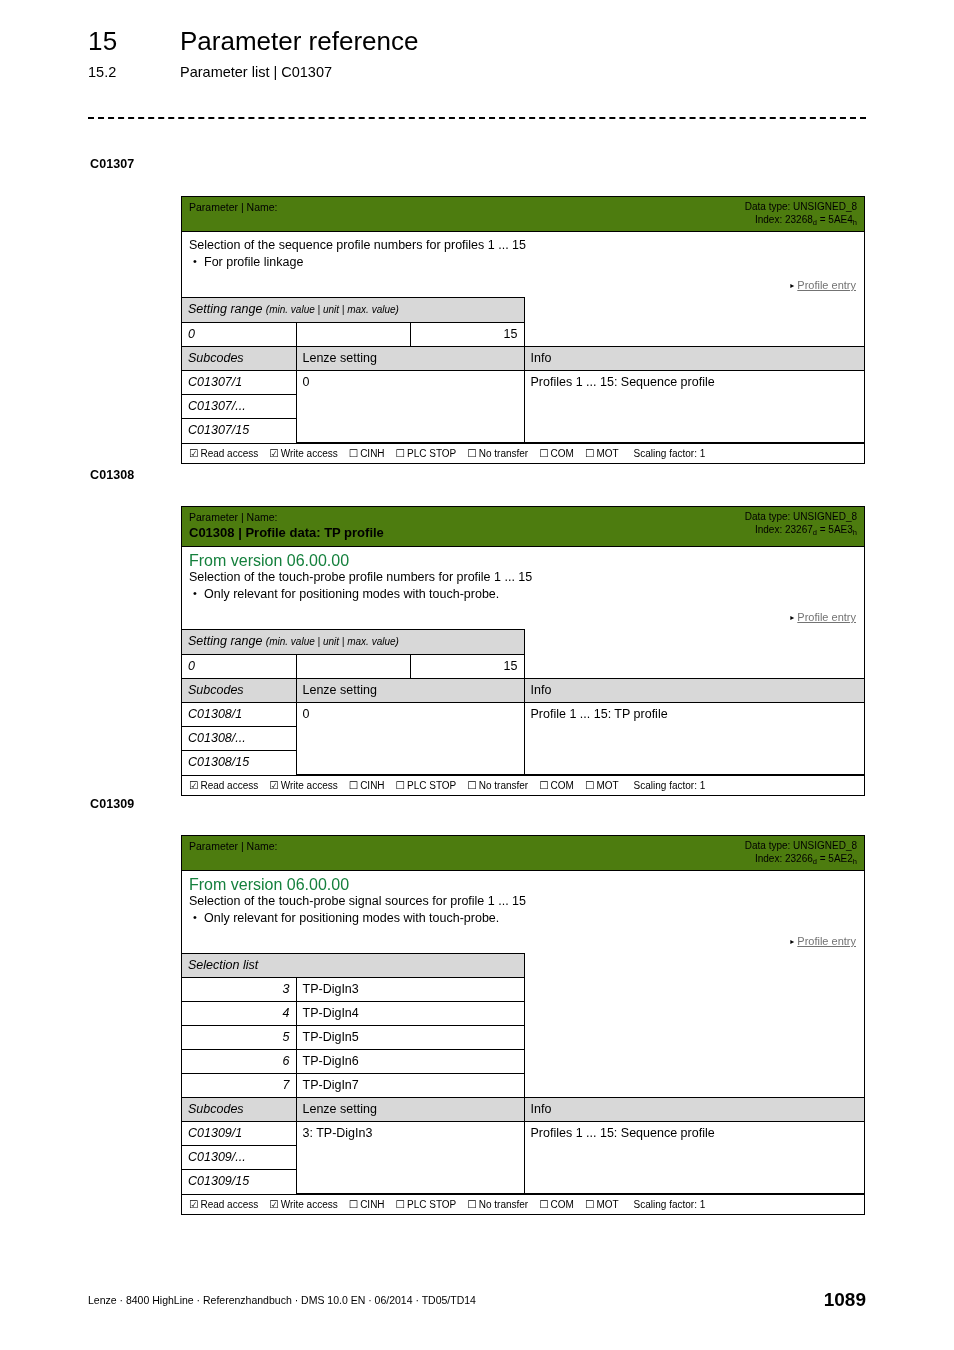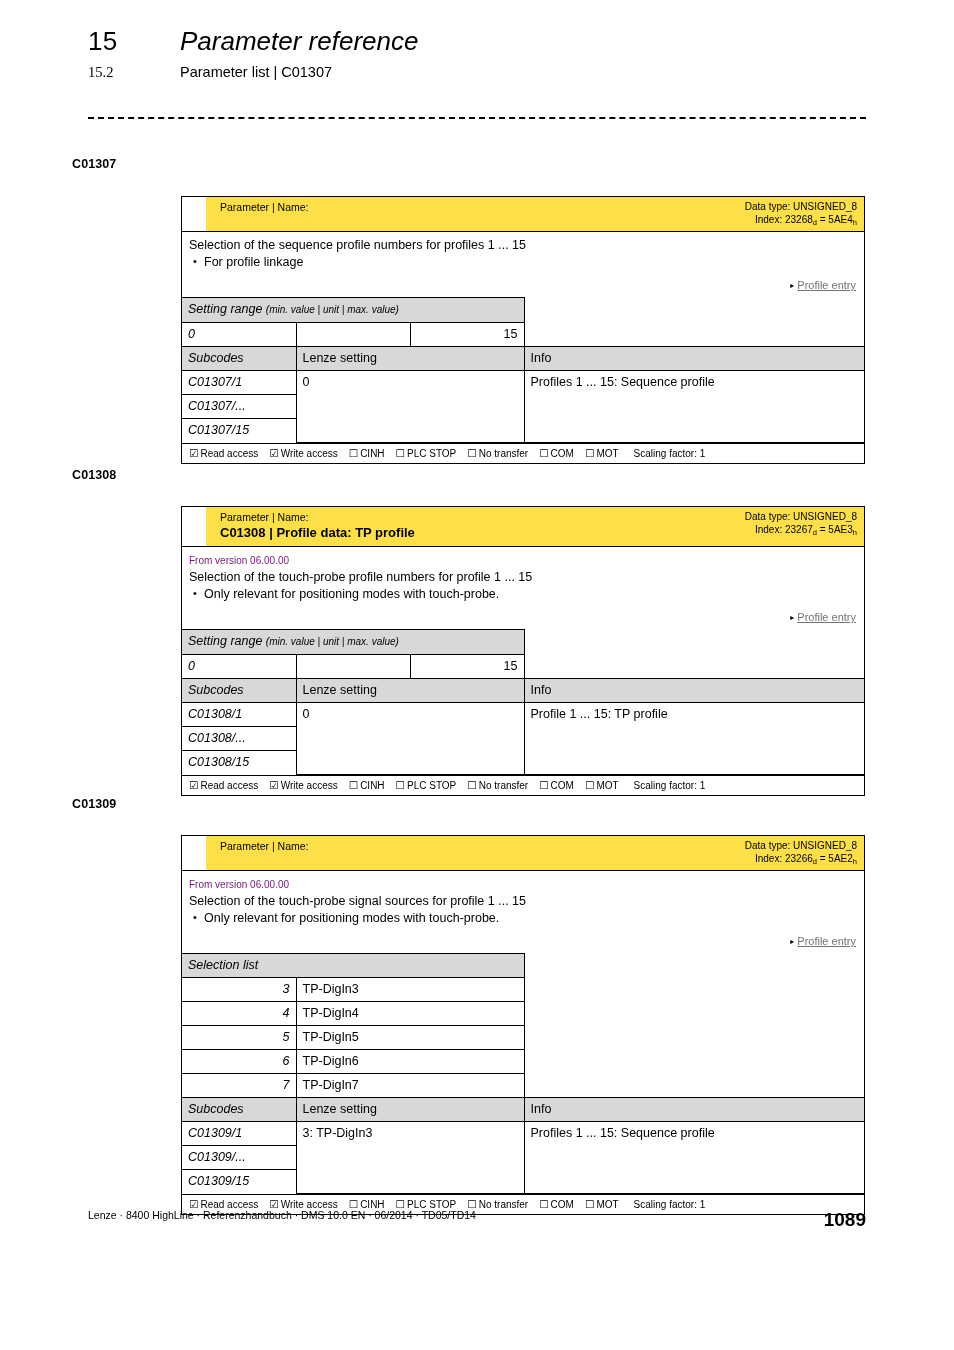--- a/index.html
+++ b/index.html
@@ -34,70 +34,67 @@
     align-items: baseline;
   }
   .hdr-chapnum {
     font-size: 26px;
     width: 92px;
     flex: 0 0 92px;
     letter-spacing: 0.2px;
   }
   .hdr-chaptitle {
     font-size: 26px;
-    font-style: italic;
   }
   .hdr-row2 {
     display: flex;
     align-items: baseline;
     margin-top: 7px;
   }
   .hdr-secnum {
     font-size: 14.5px;
     width: 92px;
     flex: 0 0 92px;
-    font-family: Liberation Serif, serif;
   }
   .hdr-sectitle {
     font-size: 14.5px;
   }
   .hdr-rule {
     position: absolute;
     left: 88px;
     top: 117px;
     width: 778px;
     border-top: 2px dashed #000000;
   }
 
   
   .margin-label {
     position: absolute;
-    left: 72px;
+    left: 90px;
     font-size: 12.5px;
     font-weight: bold;
     letter-spacing: 0.1px;
   }
 
   
   .param-block {
     position: absolute;
     left: 181px;
     width: 684px;
     border: 1px solid #000000;
     box-sizing: border-box;
     background: #ffffff;
   }
 
   .pb-titlebar {
-    background: #fde047;
-    padding: 4px 7px 5px 14px;
+    background: #4d7c0f;
+    padding: 4px 7px 5px 7px;
     position: relative;
     min-height: 34px;
     box-sizing: border-box;
-    margin-left: 24px;
   }
   .pb-tb-small {
     font-size: 10.5px;
     line-height: 13px;
   }
   .pb-tb-main {
     font-size: 13px;
     font-weight: bold;
     line-height: 16px;
     margin-top: 1px;
@@ -116,22 +113,22 @@
     position: relative;
     top: 2px;
   }
 
   .pb-desc {
     padding: 5px 7px 4px 7px;
     border-top: 1px solid #000000;
     position: relative;
   }
   .pb-version {
-    font-size: 10px;
-    color: #701a75;
+    font-size: 16px;
+    color: #15803d;
     line-height: 17px;
   }
   .pb-descline {
     font-size: 12.5px;
     line-height: 17px;
   }
   .pb-bullet {
     font-size: 12.5px;
     line-height: 17px;
     padding-left: 15px;
@@ -215,25 +212,25 @@
   }
   .acc-scaling {
     display: inline-block;
     margin-left: 4px;
   }
 
   
   .pg-footer {
     position: absolute;
     left: 88px;
-    top: 1209px;
+    top: 1289px;
     width: 778px;
     display: flex;
     justify-content: space-between;
-    align-items: flex-start;
+    align-items: center;
   }
   .pg-footer-text {
     font-size: 10.5px;
   }
   .pg-footer-page {
     font-size: 19px;
     font-weight: bold;
   }
 </style>
 </head>

